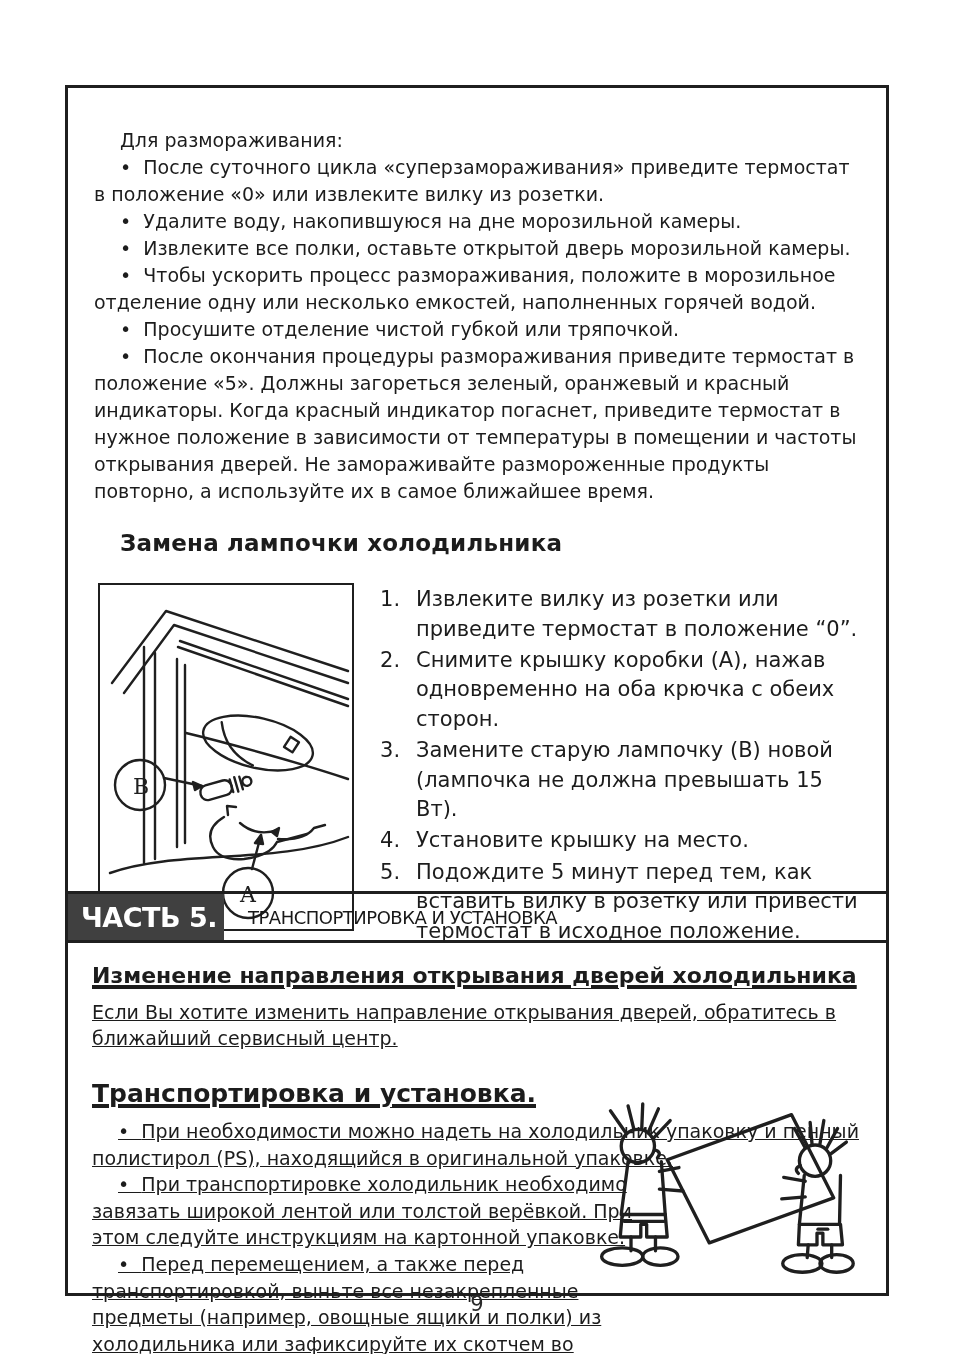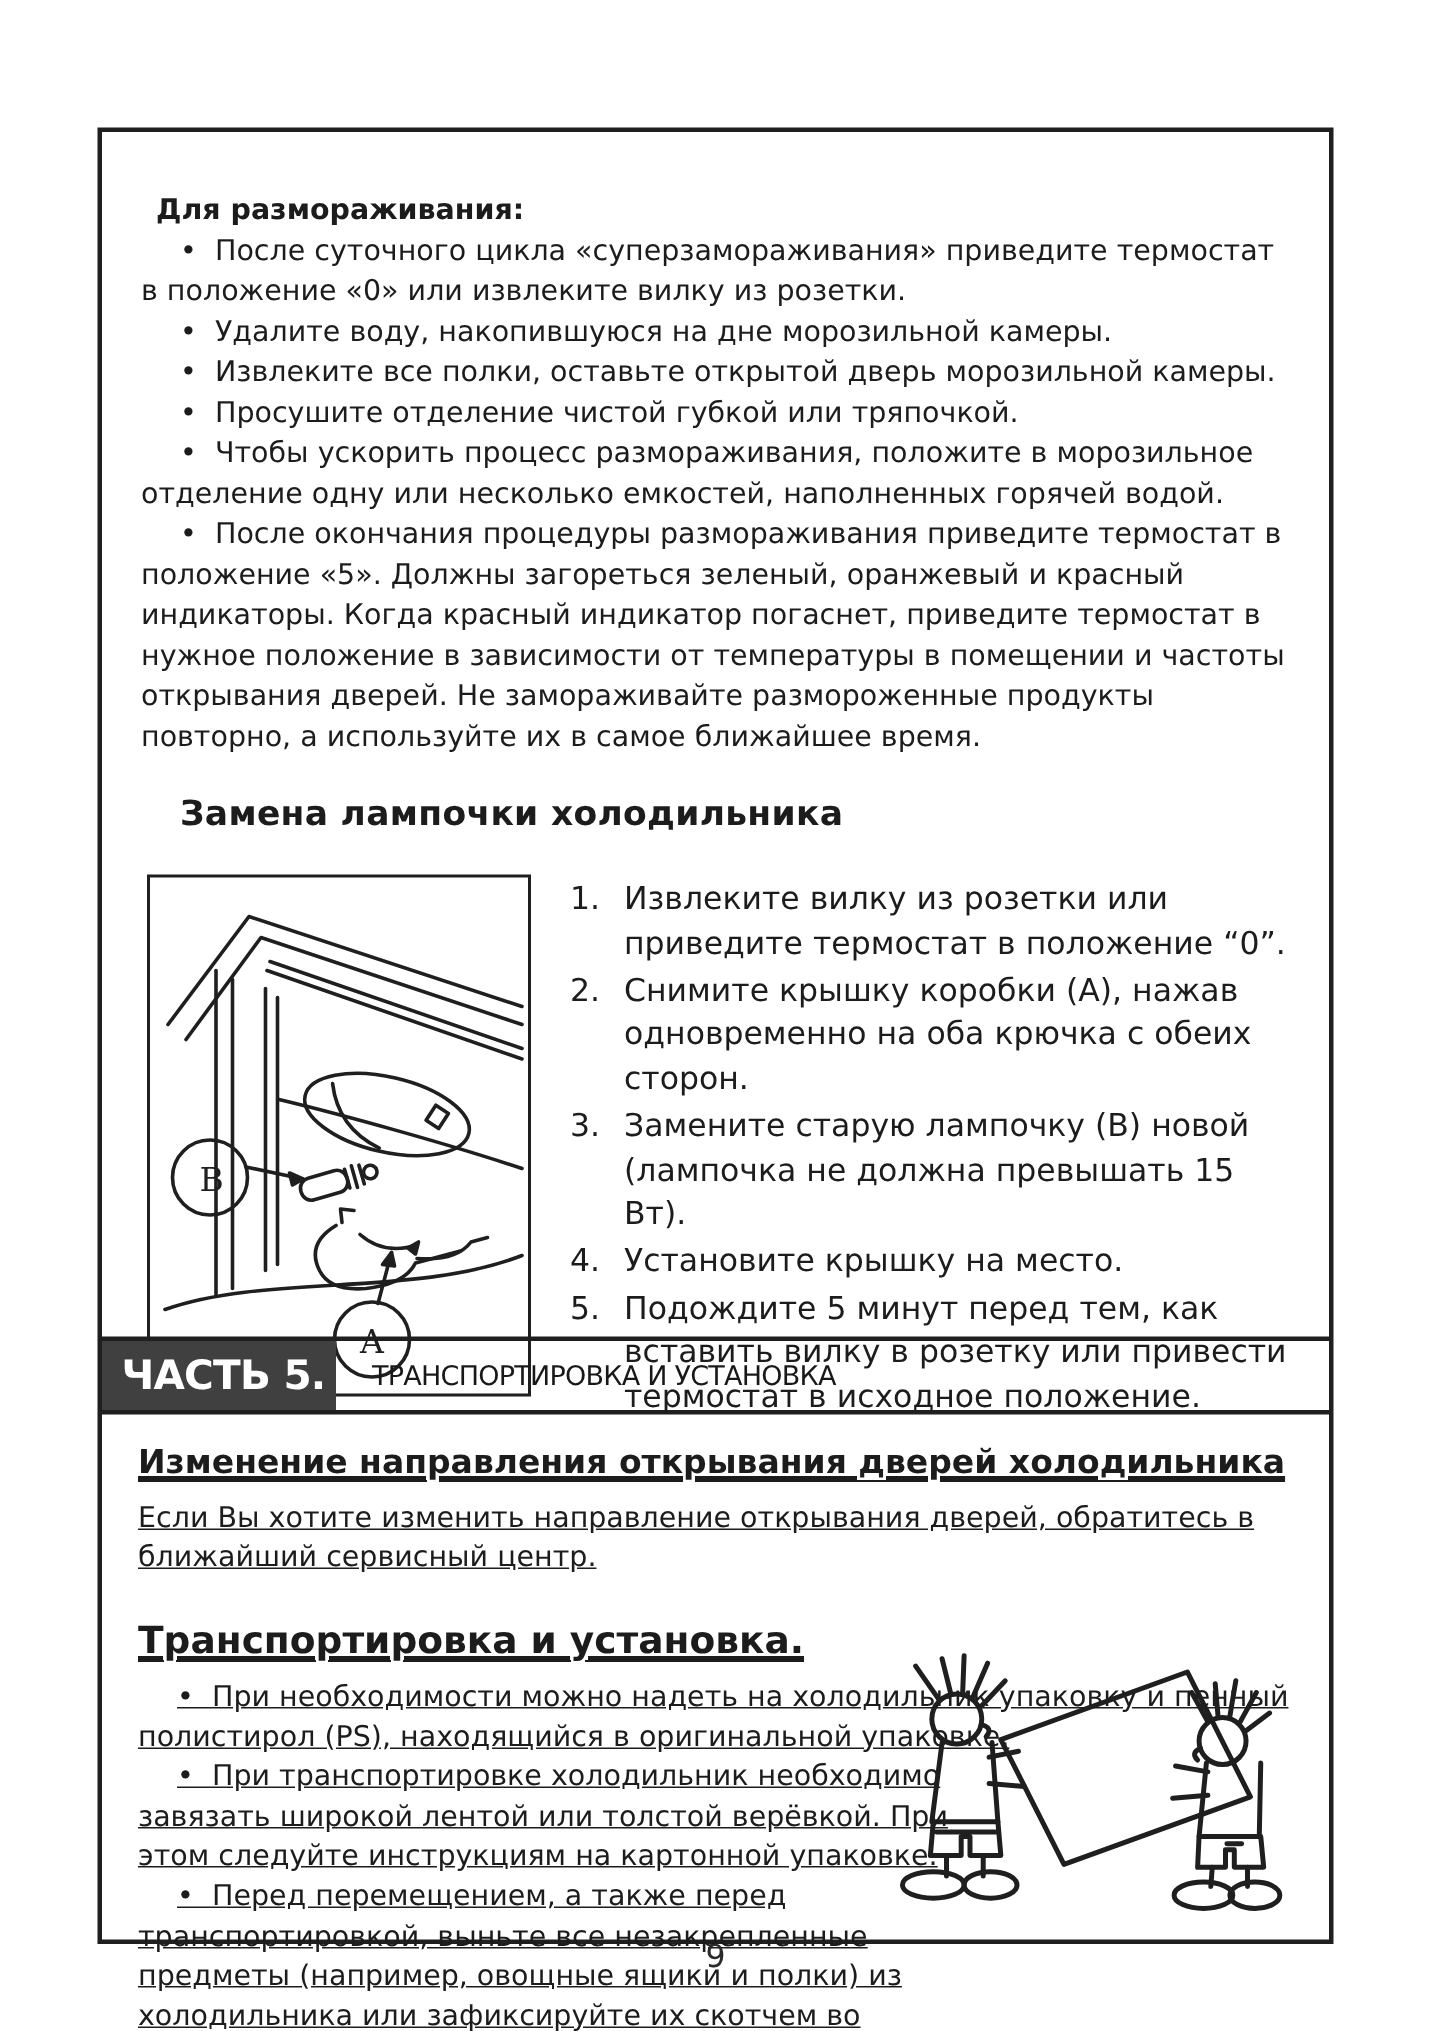--- a/index.html
+++ b/index.html
@@ -18,21 +18,21 @@
   }
   
   .top-box{
     height:806px;box-sizing:border-box;
     padding:14px 20px 0 26px;
     border-bottom:3px solid #1f1f1f;
     font-size:19px;line-height:1.42;
   }
   .b{margin:0;text-indent:26px;}
   .b::before{content:"\2022\00a0\00a0";}
-  .bold-lead{font-weight:bold;margin:25px 0 0 10px;}
+  .bold-lead{font-weight:normal;margin:25px 0 0 26px;}
   .bullets p{margin:0;}
   .section-heading{
     font-weight:bold;font-size:23px;letter-spacing:.2px;
     text-decoration-thickness:2px;text-underline-offset:5px;
     margin:22px 0 24px 26px;
   }
   .lamp-row{display:flex;align-items:flex-start;}
   .lamp-figure{
     width:256px;height:348px;flex:0 0 auto;
     border:2px solid #1f1f1f;box-sizing:border-box;
@@ -89,22 +89,22 @@
 <div class="page-frame">
 
   <div class="top-box">
 
     <p class="bold-lead">Для размораживания:</p>
 
     <div class="bullets">
       <p class="b">После суточного цикла «суперзамораживания» приведите термостат в положение «0» или извлеките вилку из розетки.</p>
       <p class="b">Удалите воду, накопившуюся на дне морозильной камеры.</p>
       <p class="b">Извлеките все полки, оставьте открытой дверь морозильной камеры.</p>
+      <p class="b">Чтобы ускорить процесс размораживания, положите в морозильное отделение одну или несколько емкостей, наполненных горячей водой.</p>
       <p class="b">Просушите отделение чистой губкой или тряпочкой.</p>
-      <p class="b">Чтобы ускорить процесс размораживания, положите в морозильное отделение одну или несколько емкостей, наполненных горячей водой.</p>
       <p class="b">После окончания процедуры размораживания приведите термостат в положение «5». Должны загореться зеленый, оранжевый и красный индикаторы. Когда красный индикатор погаснет, приведите термостат в нужное положение в зависимости от температуры в помещении и частоты открывания дверей. Не замораживайте размороженные продукты повторно, а используйте их в самое ближайшее время.</p>
     </div>
 
     <div class="section-heading">Замена лампочки холодильника</div>
 
     <div class="lamp-row">
 
       <div class="lamp-figure">
         <svg viewBox="0 0 252 344">
           <g class="lineart" stroke-width="2.4">

